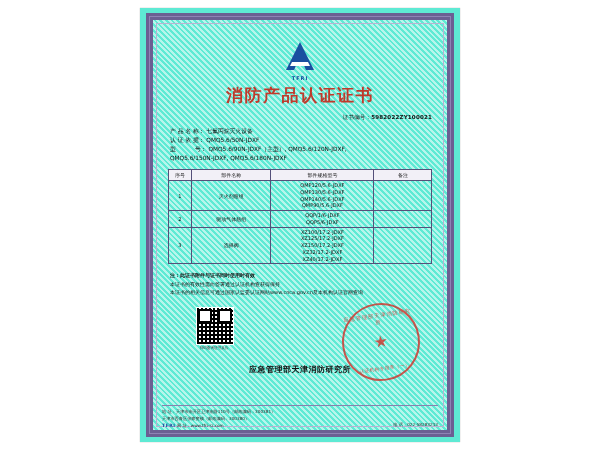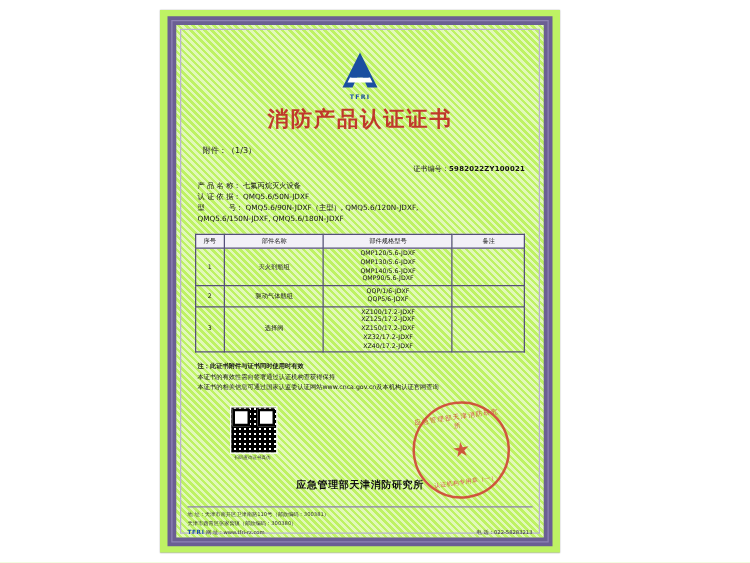--- a/index.html
+++ b/index.html
@@ -18,25 +18,25 @@
   #page {
     position: relative;
     width: 600px;
     height: 450px;
     background: #ffffff;
   }
 
   
   #certificate {
     position: absolute;
-    left: 128px;
+    left: 140px;
     top: 8px;
     width: 320px;
     height: 434px;
-    background: #bef264;
+    background: #5eead4;
     box-shadow: 0 0 1px rgba(0,0,0,0.35);
   }
 
   
   .border-band {
     position: absolute;
     left: 6px;
     top: 5px;
     right: 6px;
     bottom: 5px;
@@ -296,21 +296,20 @@
             <path d="M20 2 L34 30 L26 30 L20 17 L14 30 L6 30 Z" fill="#1a4fa0"></path>
             <path d="M12 22 L28 22 L30 26 L10 26 Z" fill="#ffffff"></path>
             <path d="M20 8 L27 22 L13 22 Z" fill="#1a4fa0"></path>
           </svg>
         </div>
         <div class="logo-text">TFRI</div>
       </div>
 
       <div class="cert-title">消防产品认证证书</div>
 
-      <div class="sub-row">附件：（1/3）</div>
 
       <div class="cert-no-row">
         <span>证书编号：</span><span class="cert-no-val">5982022ZY100021</span>
       </div>
 
       <div class="info-block">
         <div class="info-line">
           <span class="info-label">产 品 名 称：</span>
           <span>七氟丙烷灭火设备</span>
         </div>

